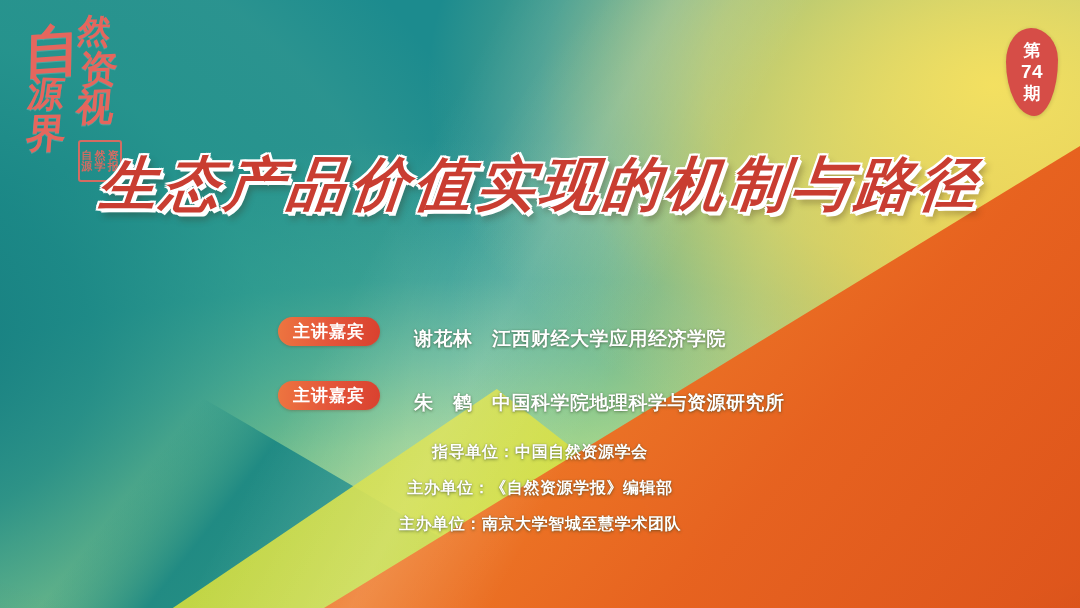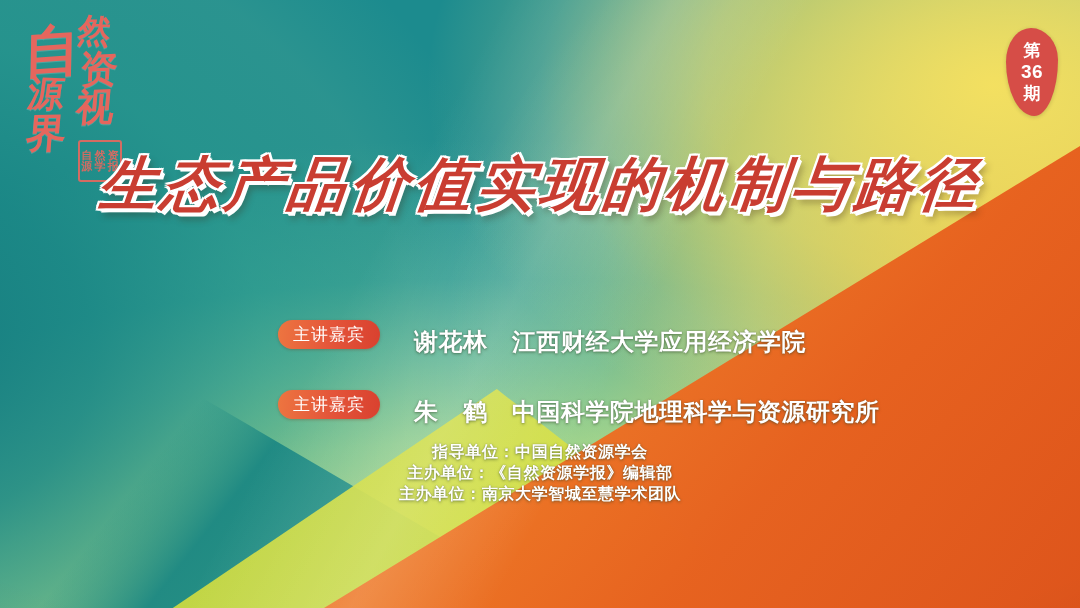--- a/index.html
+++ b/index.html
@@ -134,36 +134,36 @@
   }
 
   
   .guests{position:absolute;left:278px;top:310px;display:flex;flex-direction:column;gap:22px;}
   .guest-row{display:flex;align-items:center;}
   .pill{
     min-width:102px;height:29px;
     padding:0 13px;
     border-radius:15px;
     background:linear-gradient(95deg,#ed7540 0%,#e4553a 52%,#d9412f 100%);
-    color:#fff;font-size:17px;font-weight:400;letter-spacing:1px;
+    color:#fff;font-size:17px;font-weight:700;letter-spacing:1px;
     display:flex;align-items:center;justify-content:center;
     box-shadow:0 1px 3px rgba(110,40,10,.28);
   }
   .guest-text{
     margin-left:34px;
-    color:#fff;font-size:24px;font-weight:700;letter-spacing:.5px;
+    color:#fff;font-size:19px;font-weight:700;letter-spacing:.5px;
     text-shadow:0 1px 3px rgba(40,60,30,.55), 0 0 1px rgba(40,60,30,.4);
     white-space:nowrap;
     margin-top:16px;
   }
 
   
   .orgs{
     position:absolute;left:0;right:0;top:442px;
-    display:flex;flex-direction:column;align-items:center;
+    display:flex;flex-direction:column;align-items:center;gap:15px;
   }
   .org{
     color:#fff;font-size:16px;font-weight:700;letter-spacing:.6px;
     text-shadow:0 1px 3px rgba(40,60,30,.55), 0 0 1px rgba(40,60,30,.4);
     white-space:nowrap;
   }
 </style>
 </head>
 <body>
 
@@ -195,21 +195,21 @@
       <span>然</span>
       <span>资</span>
       <span>源</span>
       <span>学</span>
       <span>报</span>
     </div>
   </div>
 
   <div class="badge">
     <span>第</span>
-    <span class="num">36</span>
+    <span class="num">74</span>
     <span>期</span>
   </div>
 
   <div class="title">生态产品价值实现的机制与路径</div>
 
   <div class="guests">
     <div class="guest-row">
       <div class="pill">主讲嘉宾</div>
       <div class="guest-text">谢花林　江西财经大学应用经济学院</div>
     </div>

